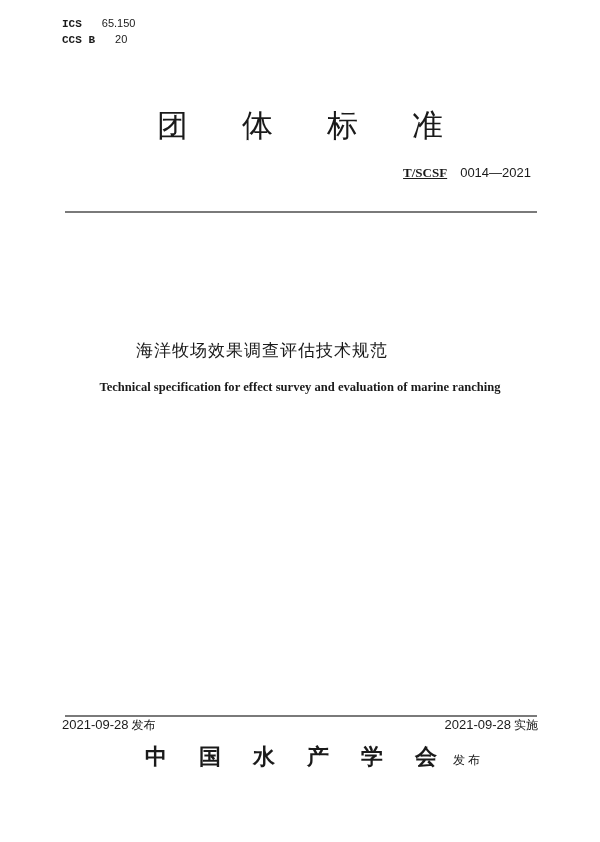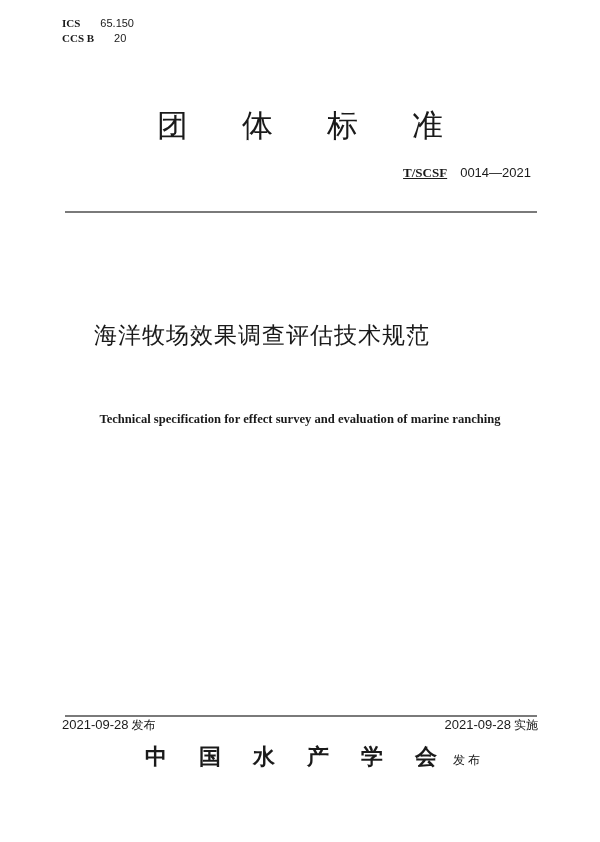--- a/index.html
+++ b/index.html
@@ -1,30 +1,30 @@
 <!DOCTYPE html>
 <html><head>
   <meta charset="utf-8">
   <style>
     html, body { margin: 0; padding: 0; background: #ffffff; }
     body { width: 600px; height: 842px; position: relative; overflow: hidden; color: #1a1a1a; }
     .abs { position: absolute; }
     .codes { left: 62px; top: 16px; font-size: 11px; line-height: 15px; }
-    .codes .lbl { font-family: Liberation Serif, serif; font-weight: bold; }
+    .codes .lbl { font-family: Liberation Mono, monospace; font-weight: bold; }
     .codes .val { font-family: "Liberation Sans", sans-serif; margin-left: 20px; }
     .std-type { left: 0; width: 600px; top: 105px; display: flex; justify-content: center; }
     .std-type span { font-family: "DejaVu Sans", sans-serif; font-size: 31px; line-height: 40px; margin: 0 27px; color: #1a1a1a; }
     .std-no { right: 69px; top: 165px; font-size: 13px; line-height: 16px; }
     .std-no .pre { font-family: "Liberation Serif", serif; font-weight: bold; text-decoration: underline; }
     .std-no .num { font-family: "Liberation Sans", sans-serif; margin-left: 13px; }
     .rule { left: 65px; width: 472px; height: 1.5px; background: #7a7a7a; }
     .rule.top { top: 211px; }
     .rule.bottom { top: 715px; }
-    .title-cn { left: 0; width: 524px; top: 320px; text-align: center; font-family: "DejaVu Sans", sans-serif; font-size: 23px; line-height: 30px; letter-spacing: 1px; }
-    .title-en { left: 0; width: 600px; top: 379px; text-align: center; font-family: "Liberation Serif", serif; font-weight: bold; font-size: 12.6px; line-height: 16px; margin-top: 32px; }
+    .title-cn { left: 0; width: 524px; top: 335px; text-align: center; font-family: "DejaVu Sans", sans-serif; font-size: 17px; line-height: 30px; letter-spacing: 1px; }
+    .title-en { left: 0; width: 600px; top: 379px; text-align: center; font-family: "Liberation Serif", serif; font-weight: bold; font-size: 12.6px; line-height: 16px; }
     .date-row { left: 62px; width: 476px; top: 716px; display: flex; justify-content: space-between; font-size: 13px; line-height: 17px; }
     .date-row .date { font-family: "Liberation Sans", sans-serif; }
     .date-row .act { font-family: "DejaVu Sans", sans-serif; font-size: 12px; margin-left: 3px; }
     .publisher { left: 0; width: 600px; top: 740px; display: flex; justify-content: center; align-items: baseline; padding-left: 12px; box-sizing: border-box; }
     .publisher .ch { font-family: "DejaVu Serif", serif; font-weight: bold; font-size: 22px; line-height: 32px; margin: 0 16px; }
     .publisher .suffix { font-family: "DejaVu Sans", sans-serif; font-size: 12px; margin-left: 0; letter-spacing: 3px; }
   </style>
 </head>
 <body>
 

